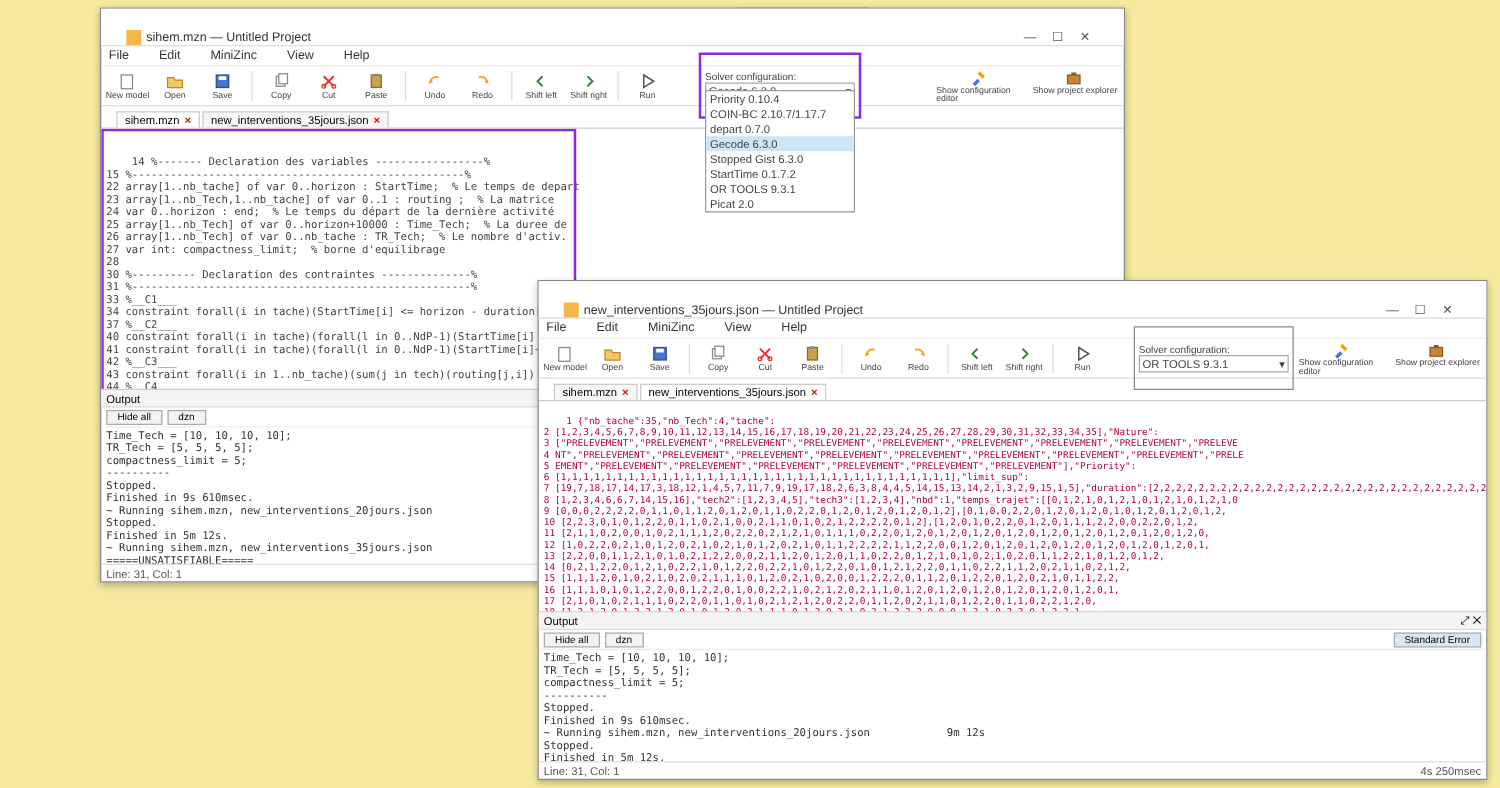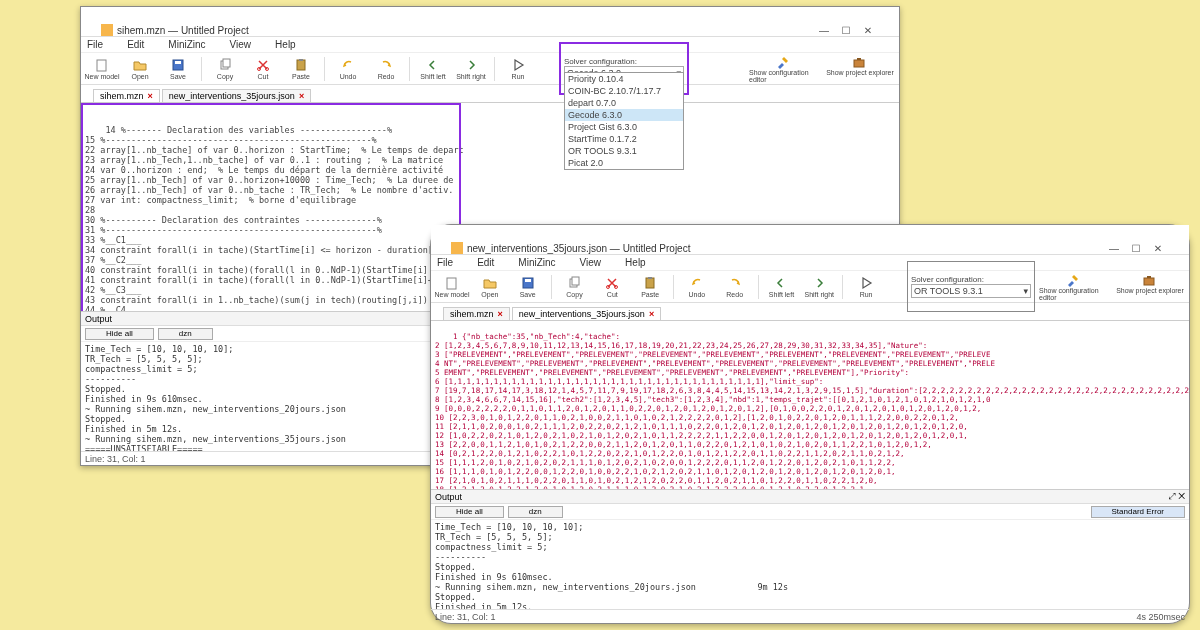--- a/index.html
+++ b/index.html
@@ -164,21 +164,21 @@
     display: flex;
     align-items: center;
     gap: 4px;
     padding: 0 4px;
     border-bottom: 1px solid #eee;
   }
   .btn-sm {
     border: 1px solid #aaa;
     background: #f3f3f3;
     font-size: 8px;
-    padding: 0 20px;
+    padding: 0 8px;
     height: 12px;
     display: flex; align-items: center;
   }
   .output-body {
     flex: 1;
     font-family: Consolas, monospace;
     font-size: 8.5px;
     line-height: 10px;
     padding: 2px 4px;
     white-space: pre;
@@ -354,21 +354,21 @@
       <label>Solver configuration:</label>
       <div class="solver-select">
         <span>Gecode 6.3.0</span>
         <span>▾</span>
       </div>
       <div class="solver-dropdown">
         <div>Priority 0.10.4</div>
         <div>COIN-BC 2.10.7/1.17.7</div>
         <div>depart 0.7.0</div>
         <div class="sel">Gecode 6.3.0</div>
-        <div>Project Gist 6.3.0</div>
+        <div>Stopped Gist 6.3.0</div>
         <div>StartTime 0.1.7.2</div>
         <div>OR TOOLS 9.3.1</div>
         <div>Picat 2.0</div>
       </div>
     </div>
 
     <div class="right-tools">
       <div class="right-tool">
           <span class="ic">
             <svg width="14" height="14">
@@ -447,21 +447,21 @@
 Finished in 5m 12s.
 ~ Running sihem.mzn, new_interventions_35jours.json
 =====UNSATISFIABLE=====
 Finished in 4s 250msec.</div>
   </div>
   <div class="status-bar">
       <span>Line: 31, Col: 1</span>
     </div>
 </div>
 
-<div class="window" style="left:430px; top:224px; width:760px; height:400px;border-radius:21px;">
+<div class="window" style="left:430px; top:224px; width:760px; height:400px;">
   <div class="title-bar">
     <span style="width:12px;height:12px;background:#f7b64c;margin-right:4px;"></span>
     <span>new_interventions_35jours.json — Untitled Project</span>
     <span class="spacer"></span>
     <span class="winbtn">—</span>
     <span class="winbtn">☐</span>
     <span class="winbtn">✕</span>
   </div>
   <div class="menu-bar">
     <span>File</span>

